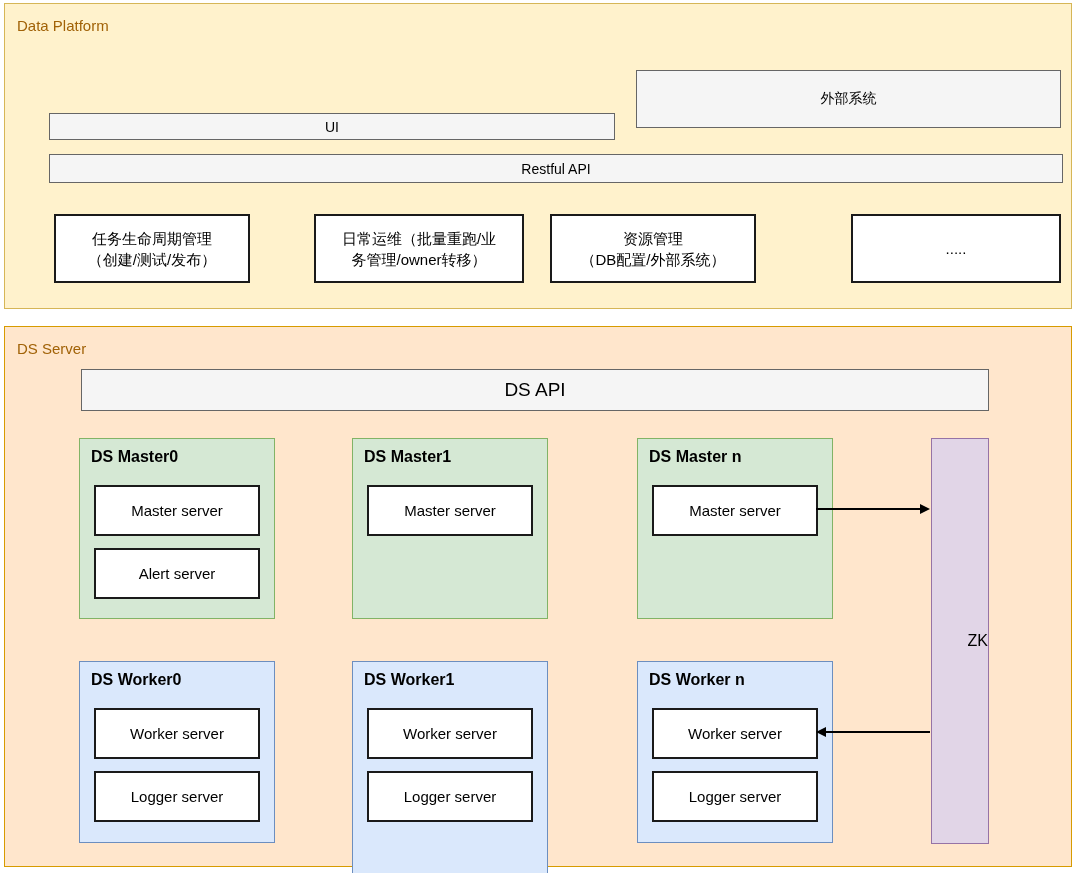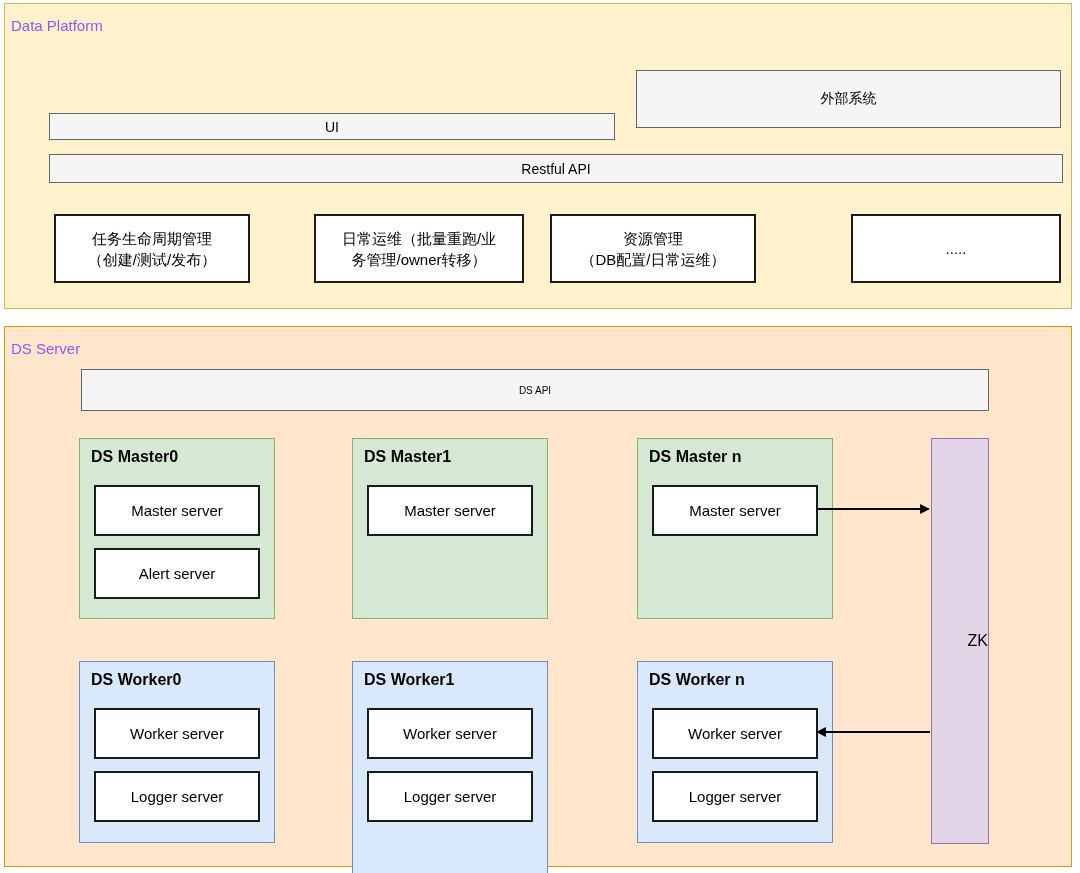--- a/index.html
+++ b/index.html
@@ -3,21 +3,21 @@
 <meta charset="utf-8">
 <style>
   html,body{margin:0;padding:0;background:#ffffff;}
   .canvas{
     position:relative;width:1080px;height:873px;background:#ffffff;overflow:hidden;
     font-family:"Liberation Sans","DejaVu Sans",sans-serif;color:#000;
   }
   .panel{position:absolute;box-sizing:border-box;}
   .panel.dp{left:4px;top:3px;width:1068px;height:306px;background:#FFF2CC;border:1.5px solid #D6B656;}
   .panel.ds{left:4px;top:326px;width:1068px;height:541px;background:#FFE6CC;border:1.5px solid #D79B00;}
-  .panel-title{position:absolute;left:6px;top:13px;font-size:15px;color:#8b5cf6;}
+  .panel-title{position:absolute;left:12px;top:13px;font-size:15px;color:#a16207;}
   .bar{
     position:absolute;box-sizing:border-box;background:#F5F5F5;border:1.5px solid #666666;
     display:flex;align-items:center;justify-content:center;font-size:14px;
   }
   .wbox{
     position:absolute;box-sizing:border-box;background:#FFFFFF;border:2px solid #1a1a1a;
     display:flex;flex-direction:column;align-items:center;justify-content:center;
     text-align:center;font-size:15px;line-height:21px;
   }
   .group{position:absolute;box-sizing:border-box;width:196px;height:181px;}
@@ -72,32 +72,32 @@
       <span>（创建/测试/发布）</span>
     </div>
 
     <div class="wbox" style="left:309px;top:210px;width:210px;height:69px">
       <span>日常运维（批量重跑/业</span>
       <span>务管理/owner转移）</span>
     </div>
 
     <div class="wbox" style="left:545px;top:210px;width:206px;height:69px">
       <span>资源管理</span>
-      <span>（DB配置/日常运维）</span>
+      <span>（DB配置/外部系统）</span>
     </div>
 
     <div class="wbox" style="left:846px;top:210px;width:210px;height:69px">
       <span>.....</span>
     </div>
   </section>
 
   <section class="panel ds">
     <div class="panel-title">DS Server</div>
 
-    <div class="bar" style="left:76px;top:42px;width:908px;height:42px;font-size:10px">
+    <div class="bar" style="left:76px;top:42px;width:908px;height:42px;font-size:19px">
       <span>DS API</span>
     </div>
 
     <div class="group master" style="left:74px;top:111px">
       <div class="group-title">DS Master0</div>
       <div class="server s0">
         <span>Master server</span>
       </div>
       <div class="server s1">
         <span>Alert server</span>

